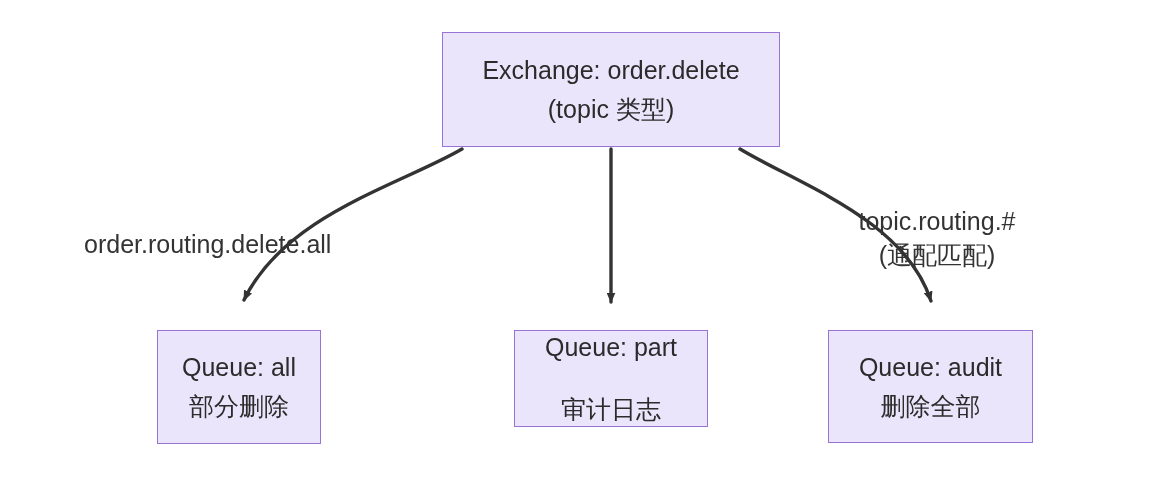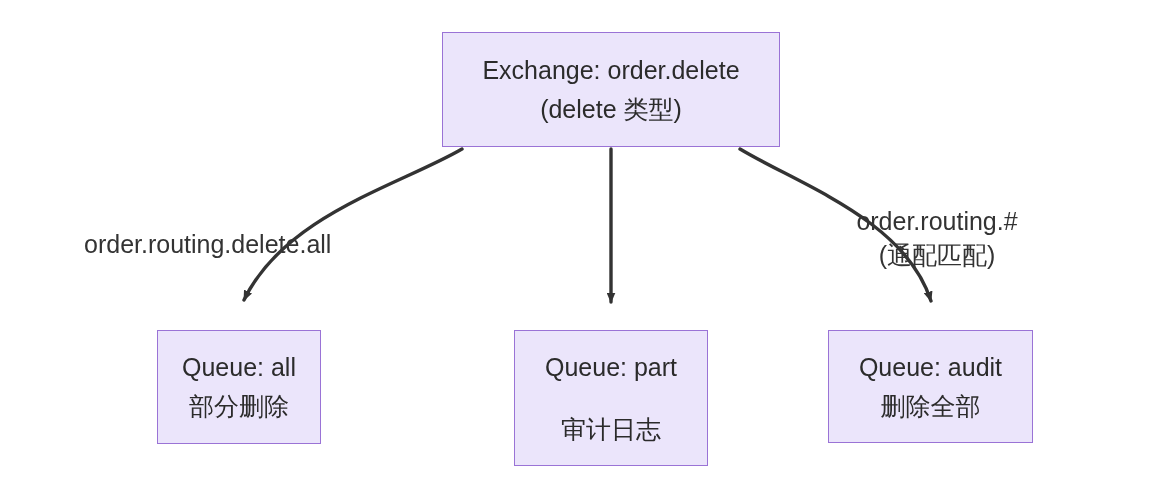--- a/index.html
+++ b/index.html
@@ -51,21 +51,21 @@
   #node-queue-all {
     left: 157px;
     top: 330px;
     width: 164px;
     height: 114px;
   }
   #node-queue-part {
     left: 514px;
     top: 330px;
     width: 194px;
-    height: 136px;
+    height: 97px;
     gap: 23px;
   }
   #node-queue-audit {
     left: 828px;
     top: 330px;
     width: 205px;
     height: 113px;
     align-items: center;
   }
   .edge-label {
@@ -109,21 +109,21 @@
 
     <path d="M 462,149 C 400,185 285,215 244,300" fill="none" stroke="#333333" stroke-width="3.4" stroke-linecap="round" marker-end="url(#arrowhead)"></path>
 
     <path d="M 611,149 L 611,302" fill="none" stroke="#333333" stroke-width="3.4" stroke-linecap="round" marker-end="url(#arrowhead)"></path>
 
     <path d="M 740,149 C 800,185 905,220 931,301" fill="none" stroke="#333333" stroke-width="3.4" stroke-linecap="round" marker-end="url(#arrowhead)"></path>
   </svg>
 
   <div class="node" id="node-exchange">
     <span class="line-1">Exchange: order.delete</span>
-    <span class="line-2">(delete 类型)</span>
+    <span class="line-2">(topic 类型)</span>
   </div>
 
   <div class="node" id="node-queue-all">
     <span class="line-1">Queue: all</span>
     <span class="line-2">部分删除</span>
   </div>
 
   <div class="node" id="node-queue-part">
     <span class="line-1">Queue: part</span>
     <span class="line-2">审计日志</span>
@@ -133,17 +133,17 @@
     <span class="line-1">Queue: audit</span>
     <span class="line-2">删除全部</span>
   </div>
 
   <div class="edge-label" id="edge-label-all">
     <span>order.routing.delete.all</span>
   </div>
 
 
   <div class="edge-label" id="edge-label-audit">
-    <span>order.routing.#</span>
+    <span>topic.routing.#</span>
     <span class="line-2">(通配匹配)</span>
   </div>
 
 </div>
 
 </body></html>

